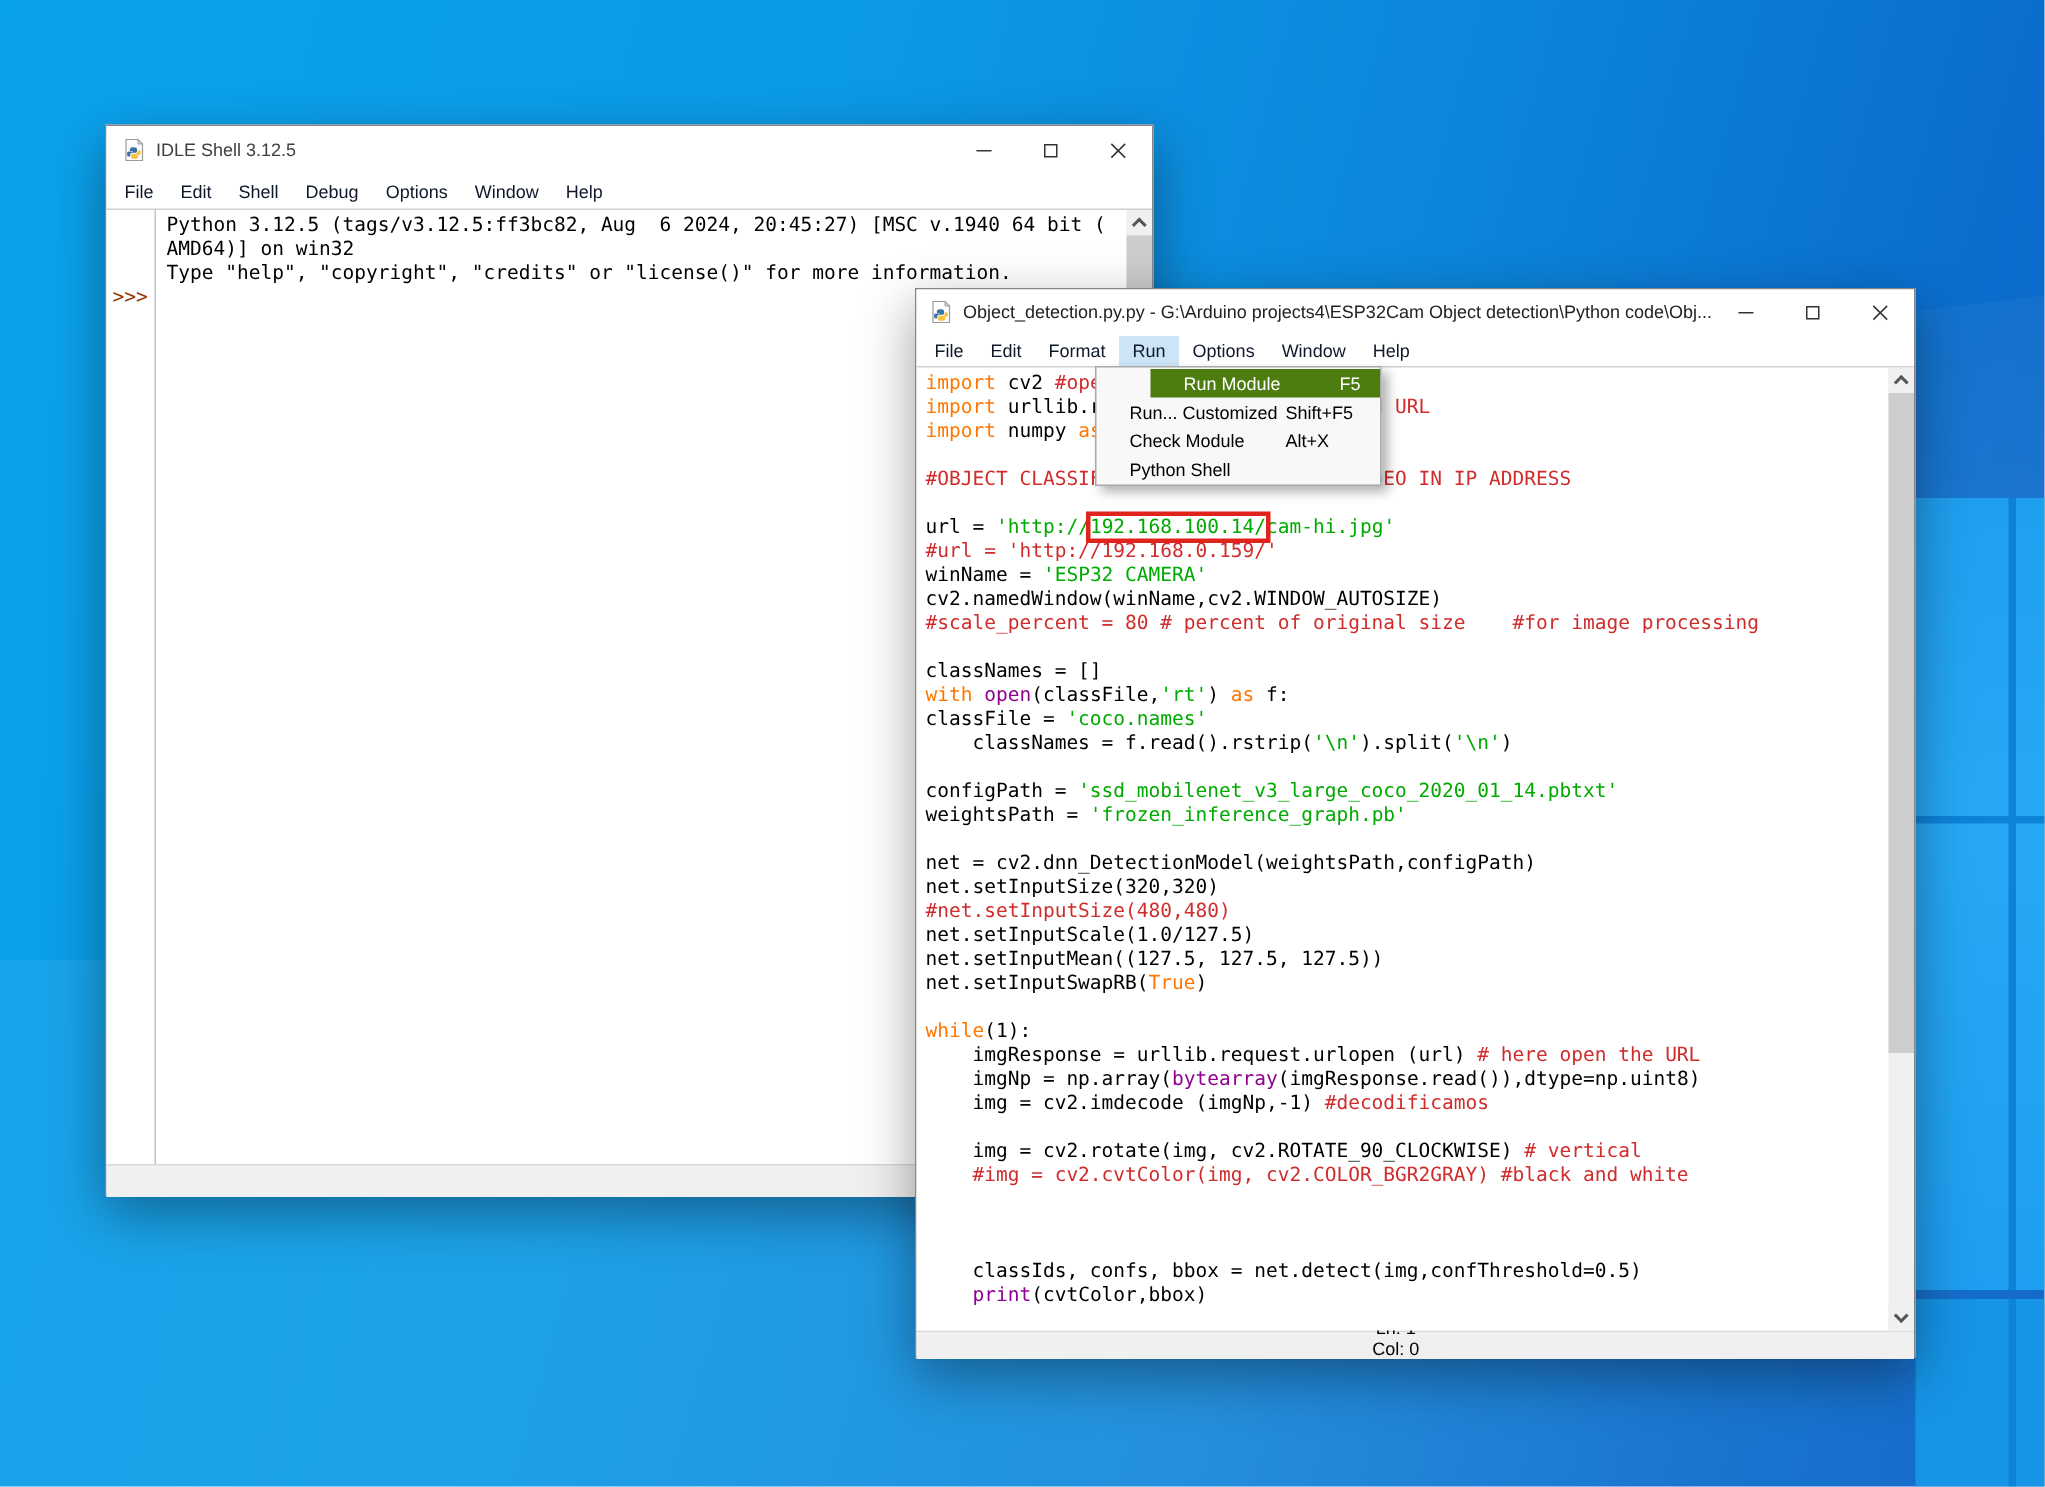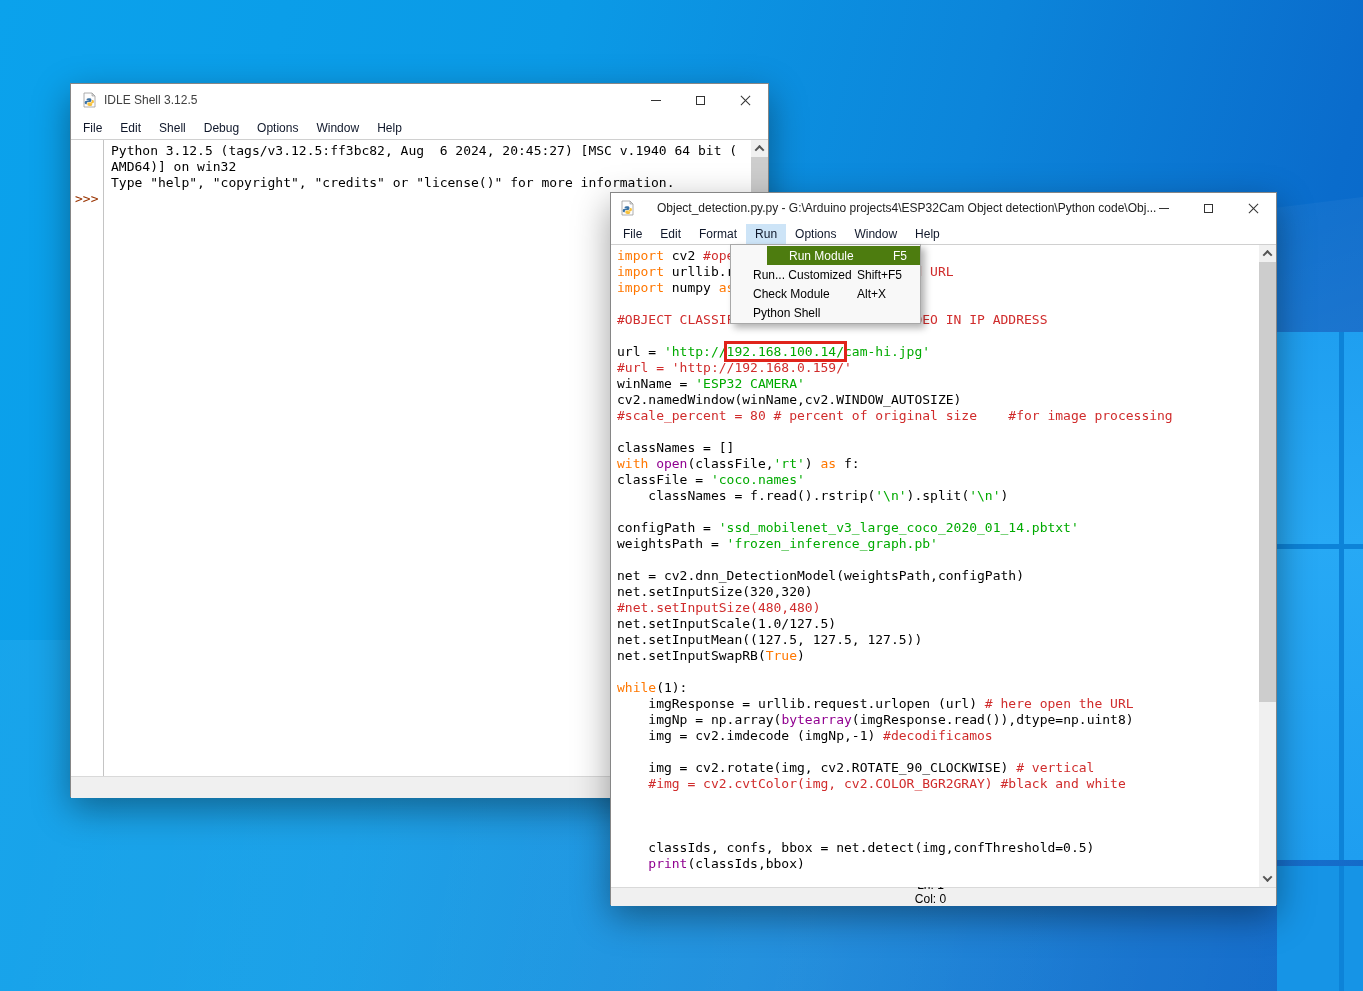--- a/index.html
+++ b/index.html
@@ -57,21 +57,21 @@
   .sb-btn { position:absolute; left:0; width:17px; height:17px; background:#f0f0f0; display:flex; align-items:center; justify-content:center; }
   .sb-btn.up { top:0; } .sb-btn.down { bottom:0; }
   .chev { width:7px; height:7px; border-top:2px solid #555; border-right:2px solid #555; }
   .chev.up { transform:rotate(-45deg) translate(-1px,1px); }
   .chev.down { transform:rotate(135deg) translate(-1px,1px); }
   .sb-thumb { position:absolute; left:0; width:17px; background:#cdcdcd; }
   .statusbar { height:22px; background:#f0f0f0; border-top:1px solid #d9d9d9; display:flex; align-items:center; justify-content:flex-end; font-size:12px; color:#000; }
 
   
   #editor-win { left:610px; top:192px; width:667px; height:713px; z-index:3; }
-  #editor-win .titlebar { height:30px; padding-left:8px; gap:22px; }
+  #editor-win .titlebar { height:30px; padding-left:8px; gap:7px; }
   #editor-win .menubar { height:21px; padding-left:3px; }
   .code-content { position:relative; height:643px; border-top:1px solid #d0d0d0; background:#fff; overflow:hidden; }
   .code-area { position:absolute; left:6px; top:3px; right:18px; font:13px/16px "DejaVu Sans Mono", monospace; color:#000; }
   .cl { height:16px; white-space:pre; }
   .kw { color:#ff7700; } .str { color:#00aa00; } .com { color:#d02c2c; } .bi { color:#900090; } .pl { color:#000; }
   .boxed { outline:3px solid #e0241b; outline-offset:0px; }
   #editor-win .statusbar { height:19px; font-size:12px;flex-direction:column; }
   #editor-win .statusbar span { margin-right:26px; }
 
   
@@ -212,21 +212,21 @@
         <div class="cl"><span class="pl">    imgResponse = urllib.request.urlopen (url) </span><span class="com"># here open the URL</span></div>
         <div class="cl"><span class="pl">    imgNp = np.array(</span><span class="bi">bytearray</span><span class="pl">(imgResponse.read()),dtype=np.uint8)</span></div>
         <div class="cl"><span class="pl">    img = cv2.imdecode (imgNp,-1) </span><span class="com">#decodificamos</span></div>
         <div class="cl">&nbsp;</div>
         <div class="cl"><span class="pl">    img = cv2.rotate(img, cv2.ROTATE_90_CLOCKWISE) </span><span class="com"># vertical</span></div>
         <div class="cl"><span class="com">    #img = cv2.cvtColor(img, cv2.COLOR_BGR2GRAY) #black and white</span></div>
         <div class="cl">&nbsp;</div>
         <div class="cl">&nbsp;</div>
         <div class="cl">&nbsp;</div>
         <div class="cl"><span class="pl">    classIds, confs, bbox = net.detect(img,confThreshold=0.5)</span></div>
-        <div class="cl"><span class="pl">    </span><span class="bi">print</span><span class="pl">(classIds,bbox)</span></div>
+        <div class="cl"><span class="pl">    </span><span class="bi">print</span><span class="pl">(cvtColor,bbox)</span></div>
       </div>
     <div class="scrollbar">
       <div class="sb-btn up">
           <span class="chev up"></span>
         </div>
       <div class="sb-thumb" style="top:17px;height:440px;"></div>
       <div class="sb-btn down">
           <span class="chev down"></span>
         </div>
     </div>

